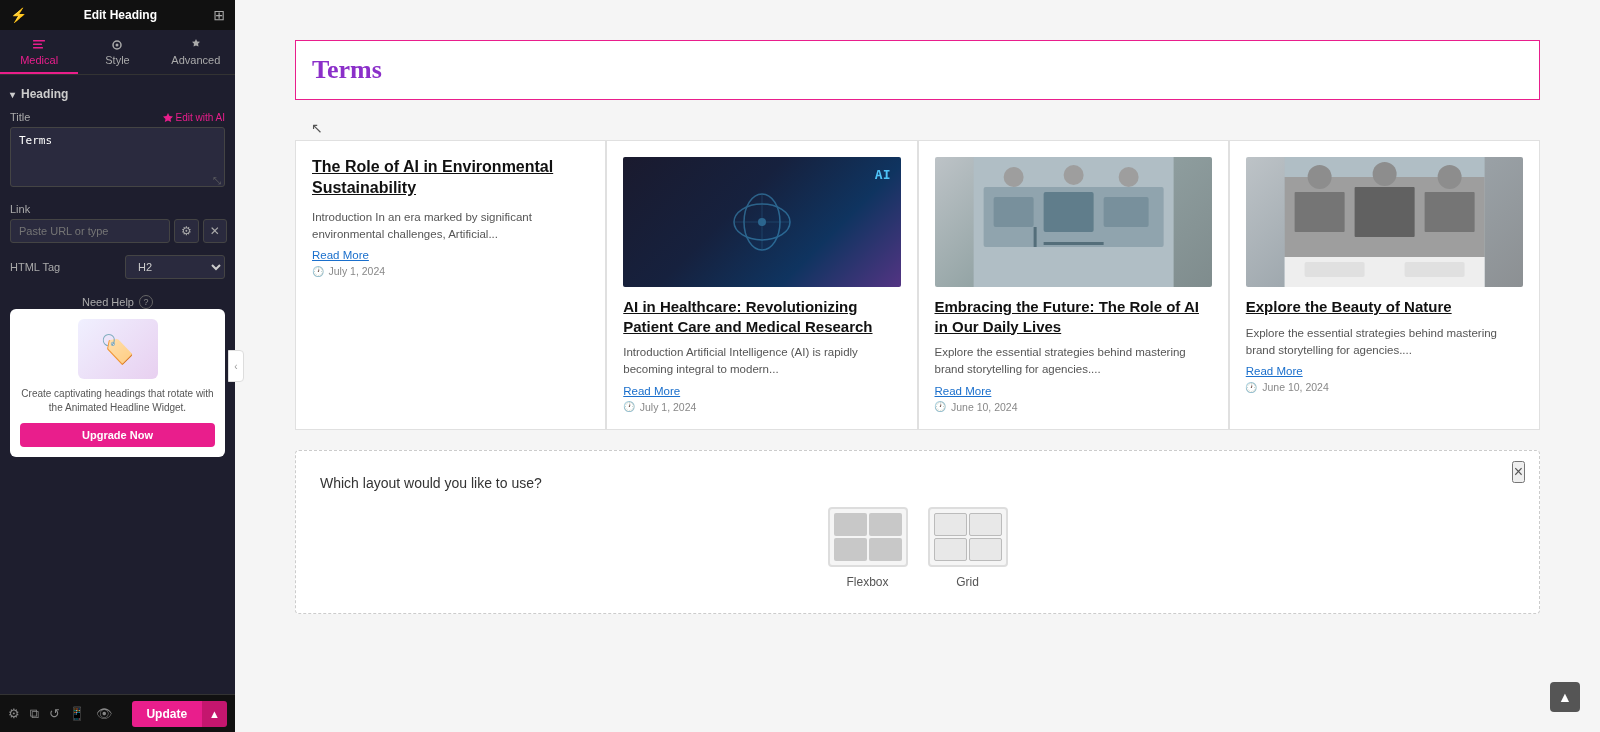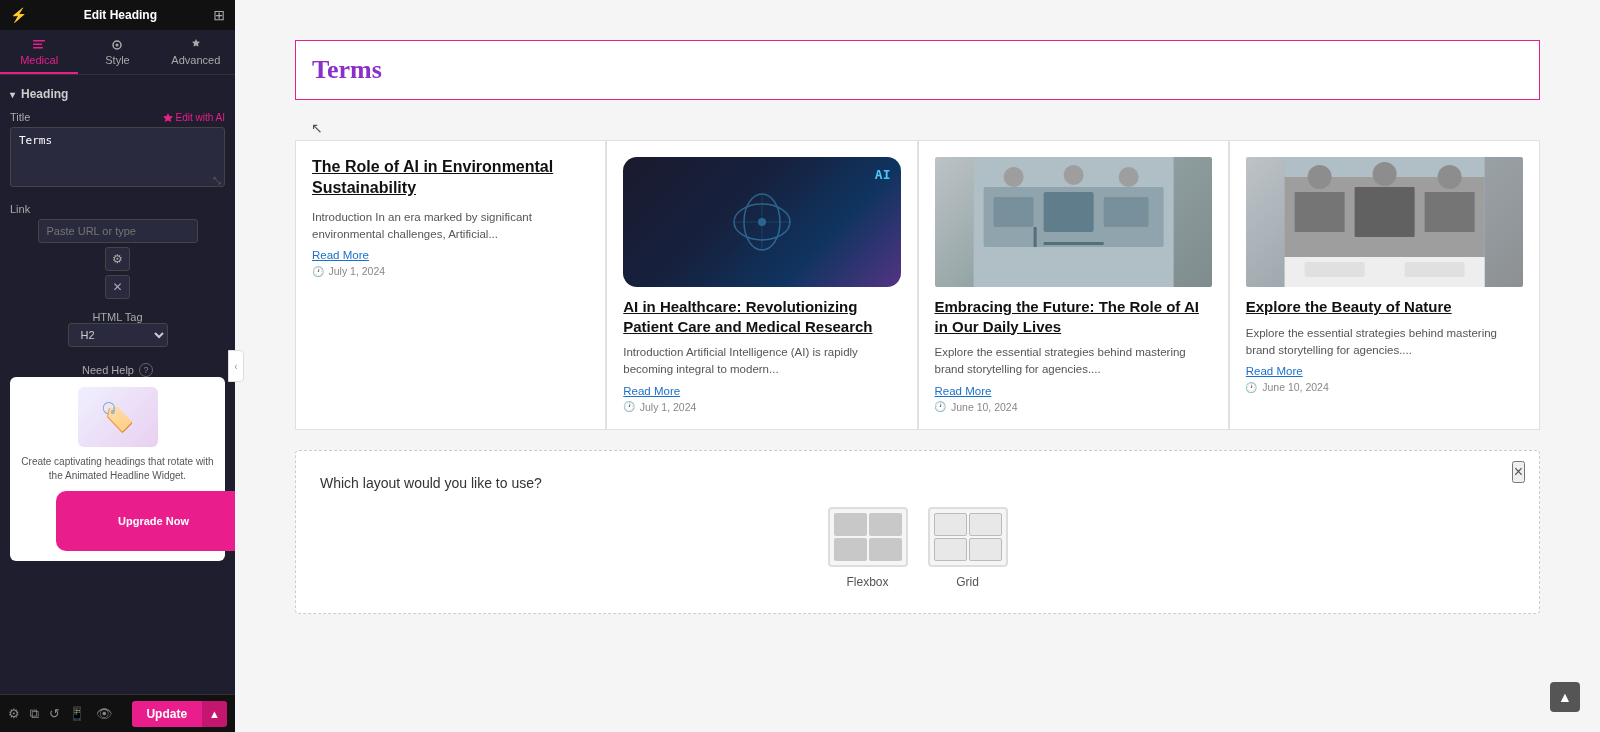--- a/index.html
+++ b/index.html
@@ -114,21 +114,20 @@
       position: relative;
       margin-bottom: 12px;
     }
     .link-field-wrap {
       margin-bottom: 12px;
     }
     .link-input-row {
       display: flex;
       align-items: center;
       gap: 4px;
-      flex-direction: column;
     }
     .link-input {
       flex: 1;
       background: #2a2a3e;
       border: 1px solid #444;
       color: #888;
       font-size: 11px;
       padding: 5px 8px;
       border-radius: 3px;
     }
@@ -139,21 +138,20 @@
       padding: 4px 6px;
       border-radius: 3px;
       cursor: pointer;
       font-size: 12px;
     }
     .html-tag-row {
       display: flex;
       align-items: center;
       justify-content: space-between;
       margin-bottom: 16px;
-      flex-direction: column;
     }
     .html-tag-label {
       font-size: 11px;
       color: #aaa;
     }
     .html-tag-select {
       background: #2a2a3e;
       border: 1px solid #444;
       color: #ccc;
       font-size: 11px;
@@ -202,27 +200,26 @@
     .pro-widget-text {
       font-size: 10px;
       color: #555;
       margin-bottom: 8px;
       line-height: 1.4;
     }
     .upgrade-btn {
       background: #e91e8c;
       color: #fff;
       border: none;
-      border-radius: 10px;
-      padding: 24px 14px;
+      border-radius: 4px;
+      padding: 6px 14px;
       font-size: 11px;
       font-weight: bold;
       cursor: pointer;
       width: 100%;
-      margin-left: 36px;
     }
 
     .panel-footer {
       background: #111;
       height: 38px;
       display: flex;
       align-items: center;
       justify-content: space-between;
       padding: 0 8px;
       border-top: 1px solid #333;
@@ -356,21 +353,21 @@
     }
     .post-date-icon {
       font-size: 10px;
     }
 
     
     .ai-img {
       width: 100%;
       height: 130px;
       background: linear-gradient(135deg, #1a1a2e 0%, #16213e 40%, #0f3460 70%, #533483 100%);
-      border-radius: 14px;
+      border-radius: 2px;
       margin-bottom: 10px;
       display: flex;
       align-items: center;
       justify-content: center;
       position: relative;
       overflow: hidden;
     }
     .ai-img-text {
       position: absolute;
       top: 10px;

